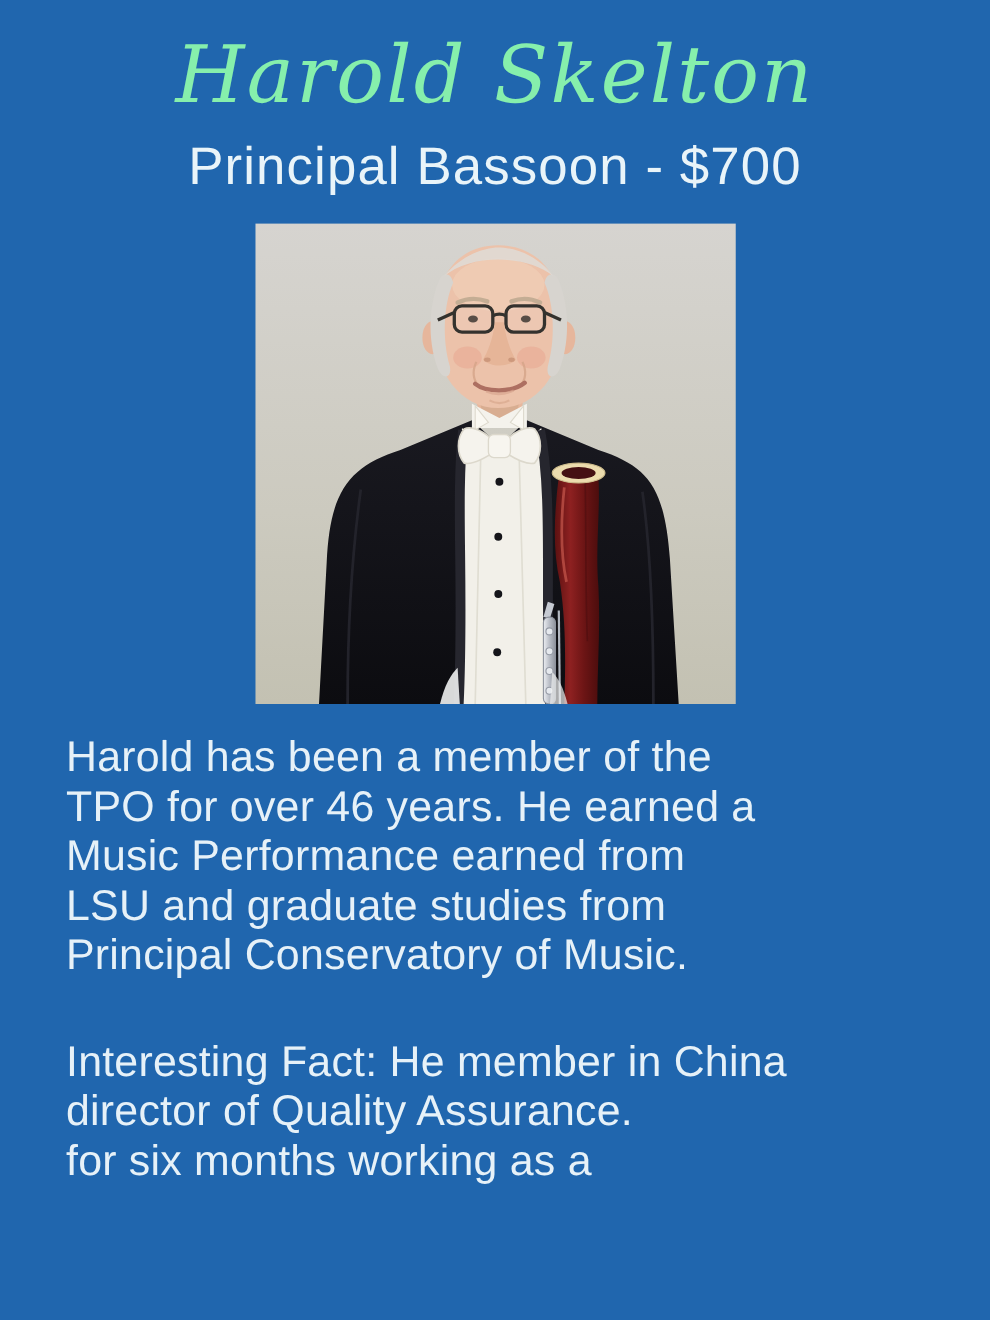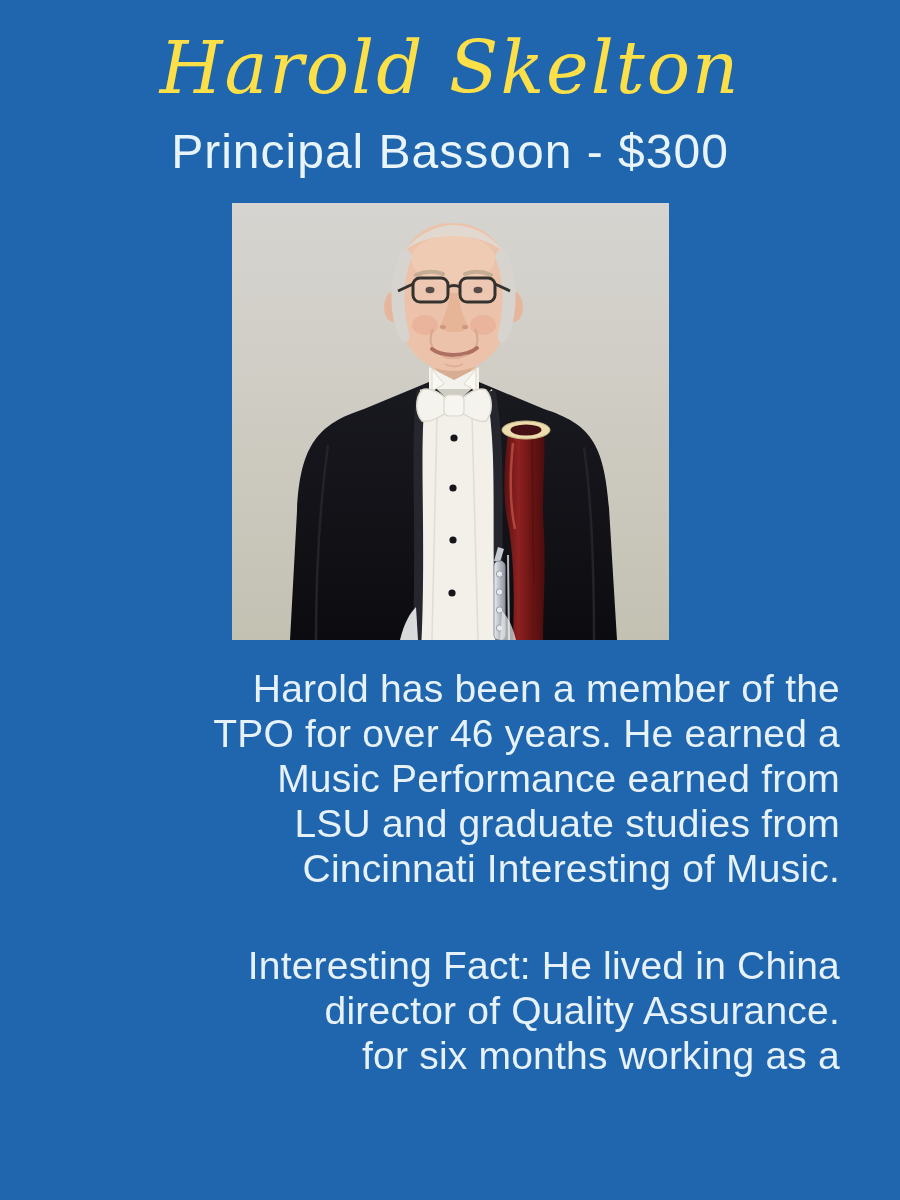--- a/index.html
+++ b/index.html
@@ -36,37 +36,37 @@
   .photo-frame {
     margin-top: 24px;
     width: 437px; height: 437px;
     overflow: hidden;
     flex: 0 0 auto;
   }
   .photo-frame svg { display: block; width: 437px; height: 437px; }
   .bio {
     margin-top: 26px;
     width: 780px;
-    text-align: right;
+    text-align: left;
     color: #e6f1f8;
     font-size: 39px;
     line-height: 45px;
     letter-spacing: 0.2px;
   }
   .bio .para + .para { margin-top: 52px; }
   .bio-line { white-space: nowrap; }
 </style>
 </head>
 <body style="background-color: rgb(32, 102, 174);">
 
 <div class="card">
 
-  <h1 class="name-script" style="color: #fde047;">Harold Skelton</h1>
+  <h1 class="name-script" style="color: #86efac;">Harold Skelton</h1>
 
-  <h2 class="role-price">Principal Bassoon - $300</h2>
+  <h2 class="role-price">Principal Bassoon - $700</h2>
 
   <div class="photo-frame">
     <svg viewBox="0 0 437 437" xmlns="http://www.w3.org/2000/svg">
       <defs>
         <linearGradient id="bgGrad" x1="0" y1="0" x2="0" y2="1">
           <stop offset="0" stop-color="#d6d4d0"></stop>
           <stop offset="0.6" stop-color="#cccabf"></stop>
           <stop offset="1" stop-color="#c3c1b2"></stop>
         </linearGradient>
         <linearGradient id="tuxGrad" x1="0" y1="0" x2="0" y2="1">
@@ -175,22 +175,22 @@
       <path d="M284 437 C 280 422 276 414 270 408 L 268 437 Z" fill="#eef0f0" opacity="0.7"></path>
     </svg>
   </div>
 
   <div class="bio" style="color: rgb(230, 241, 248);">
     <div class="para">
       <div class="bio-line">Harold has been a member of the</div>
       <div class="bio-line">TPO for over 46 years. He earned a</div>
       <div class="bio-line">Music Performance earned from</div>
       <div class="bio-line">LSU and graduate studies from</div>
-      <div class="bio-line">Cincinnati Interesting of Music.</div>
+      <div class="bio-line">Principal Conservatory of Music.</div>
     </div>
     <div class="para">
-      <div class="bio-line">Interesting Fact: He lived in China</div>
+      <div class="bio-line">Interesting Fact: He member in China</div>
       <div class="bio-line">director of Quality Assurance.</div>
       <div class="bio-line">for six months working as a</div>
     </div>
   </div>
 
 </div>
 
 </body></html>

